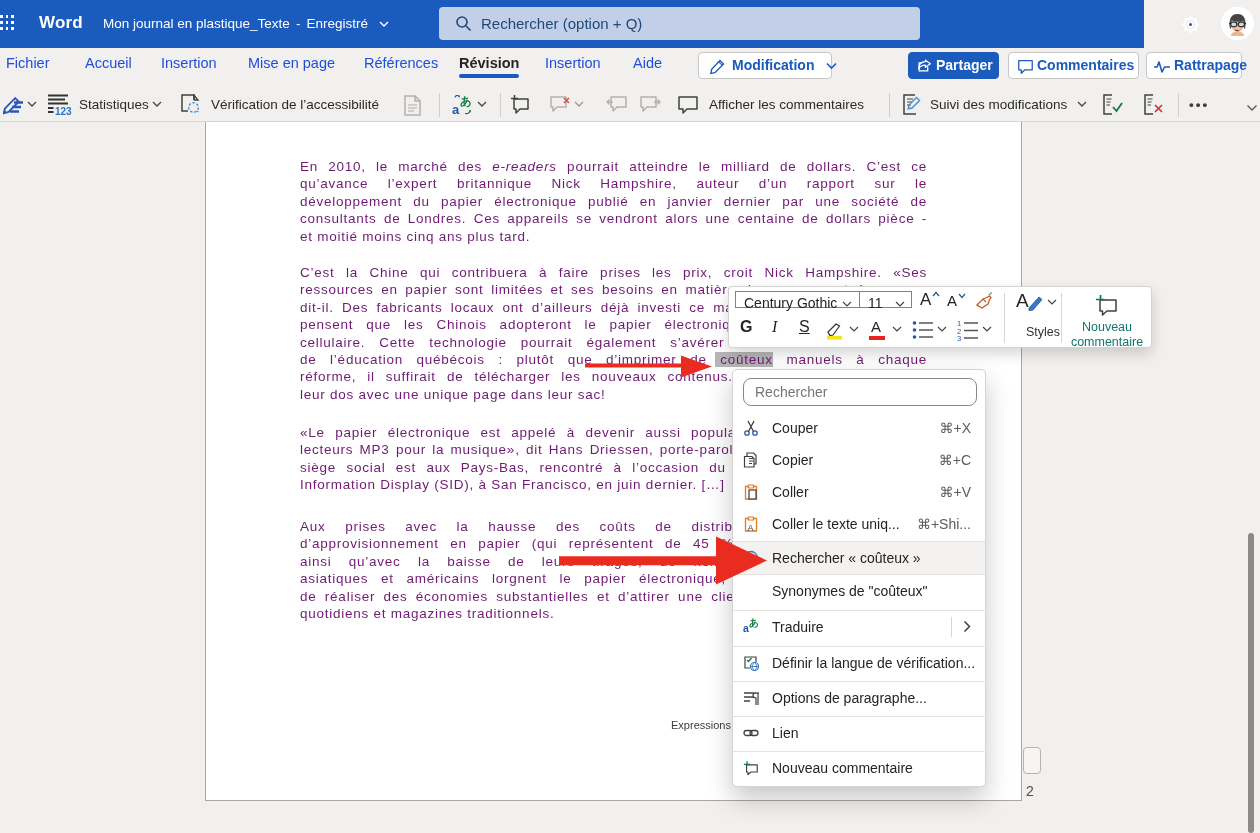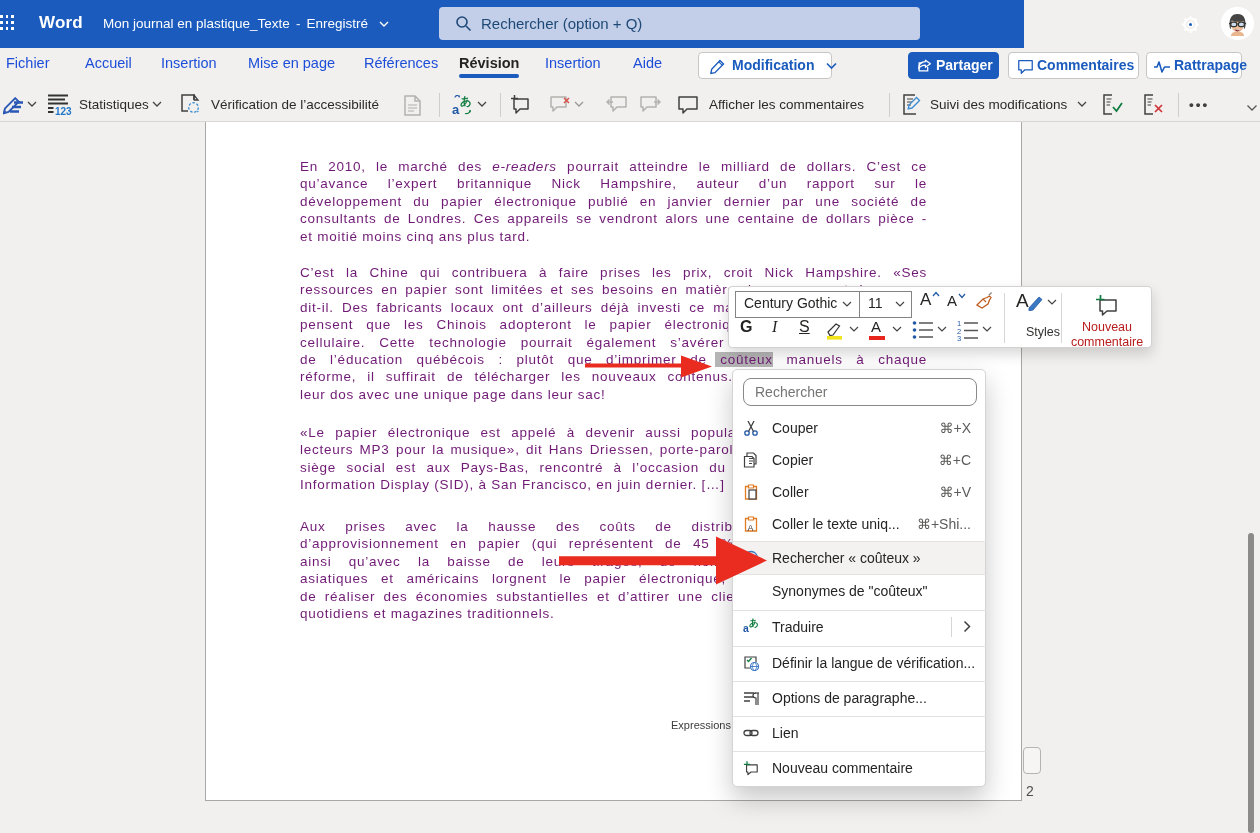--- a/index.html
+++ b/index.html
@@ -1,17 +1,17 @@
 <!DOCTYPE html>
 <html><head><meta charset="utf-8">
 <style>
 *{margin:0;padding:0;box-sizing:border-box}
 html,body{width:1260px;height:833px;overflow:hidden;font-family:"Liberation Sans",sans-serif}
 #app{position:relative;width:1260px;height:833px;background:#f1f0ef;overflow:hidden}
-#hdr{position:absolute;left:0;top:0;width:1024px;height:48px;background:#1a5bbd}
+#hdr{position:absolute;left:0;top:0;width:1144px;height:48px;background:#1a5bbd}
 #hdr .word{position:absolute;left:39px;top:13px;color:#fff;font-weight:bold;font-size:17px;letter-spacing:.2px}
 #hdr .title{position:absolute;left:103px;top:16px;color:#fff;font-size:13.5px}
 #hdr .title .sep{opacity:.9;padding:0 6px}
 .waffle{position:absolute;left:0;top:14px;width:20px;height:20px}
 .waffle i{position:absolute;width:2.6px;height:2.6px;background:#fff}
 #srch{position:absolute;left:439px;top:7px;width:481px;height:33px;background:#c3cfe9;border-radius:4px;color:#1e4976;font-size:15px;line-height:33px}
 #srch .mag{position:absolute;left:16px;top:8px}
 #srch .ph{position:absolute;left:42px}
 #gear{position:absolute;left:1181px;top:15px}
 #avatar{position:absolute;left:1221px;top:7px;width:33px;height:33px;border-radius:50%;background:#fff;overflow:hidden}
@@ -28,21 +28,21 @@
 .ln{text-align:justify;text-align-last:justify;white-space:nowrap}
 .ln.last{text-align-last:left}
 .sel{background:#b5b5b5;box-shadow:-5px 0 0 #b5b5b5}
 .sq{text-decoration-style:wavy;text-decoration-color:#e81123;text-decoration-thickness:1px;text-underline-offset:3px}
 #foot{position:absolute;left:358px;top:597px;width:170px;font-size:11px;color:#3c3c3c;text-align:right}
 #pgnum{position:absolute;left:1026px;top:783px;font-size:14px;color:#4f4e4d}
 #edgebox{position:absolute;left:1023px;top:747px;width:18px;height:27px;background:#f6f5f4;border:1px solid #b5b3b1;border-radius:4px}
 #sbar{position:absolute;left:1248px;top:533px;width:6px;height:300px;background:#8b8a89;border-radius:3px}
 #collapse{position:absolute;left:1246px;top:104px}
 #mtb{position:absolute;left:728px;top:286px;width:424px;height:62px;background:#fff;border:1px solid #d4d2d0;border-radius:4px;box-shadow:0 6px 14px rgba(0,0,0,.16)}
-#mtb .combo{position:absolute;border:1px solid #848484;height:27px;font-size:14px;color:#252423}
+#mtb .combo{position:absolute;border:1px solid #848484;height:17px;font-size:14px;color:#252423}
 #mtb .vdiv{position:absolute;top:6px;height:50px;width:1px;background:#d8d6d4}
 #menu{position:absolute;left:732px;top:369px;width:254px;height:418px;background:#fff;border:1px solid #d6d4d2;border-radius:5px;box-shadow:0 12px 26px rgba(0,0,0,.22)}
 #menu .srch{position:absolute;left:10px;top:8px;width:234px;height:28px;border:1px solid #8a8886;border-radius:8px;font-size:14px;color:#767574;line-height:26px;padding-left:11px}
 .mi{position:absolute;left:0;width:100%;height:32px;font-size:14px;color:#242424}
 .mi .txt{position:absolute;left:39px;top:0;line-height:32px;white-space:nowrap}
 .mi .ico{position:absolute;left:10px;top:8px;width:16px;height:16px}
 .mi .kbd{position:absolute;right:14px;top:0;line-height:32px;color:#5c5b5a}
 .msep{position:absolute;left:0px;width:254px;height:1px;background:#e4e2e0}
 </style></head>
 <body>
@@ -315,21 +315,21 @@
       </svg>
 <svg style="position:absolute;left:318px;top:12px" width="10" height="7" viewBox="0 0 10 7">
         <path d="M1 1l4 4 4-4" stroke="#444" stroke-width="1.2" fill="none"></path>
       </svg>
 <div style="position:absolute;left:279px;top:38px;width:52px;text-align:right;font-size:12.5px;color:#323130">Styles</div>
 <div class="vdiv" style="left:332px"></div>
 <svg style="position:absolute;left:366px;top:7px" width="24" height="22" viewBox="0 0 24 22">
         <path d="M5 6h16v11H12l-4.5 4v-4H5z" fill="none" stroke="#404040" stroke-width="1.5" stroke-linejoin="round"></path>
         <path d="M5.5 5.5V1M1 5.5h8.5" stroke="#107c41" stroke-width="1.7"></path>
       </svg>
-<div style="position:absolute;left:340px;top:33px;width:76px;text-align:center;font-size:12.5px;color:#b91c1c;line-height:14.5px">Nouveau<br>commentaire</div>
+<div style="position:absolute;left:340px;top:33px;width:76px;text-align:center;font-size:12.5px;color:#0f766e;line-height:14.5px">Nouveau<br>commentaire</div>
 </div>
 <div id="menu">
 <div class="srch">Rechercher</div>
 <div class="mi" style="top:42px">
         <svg class="ico" viewBox="0 0 16 16" width="16" height="16">
           <circle cx="4" cy="13" r="2.2" fill="none" stroke="#2058a5" stroke-width="1.3"></circle>
           <circle cx="12" cy="13" r="2.2" fill="none" stroke="#2058a5" stroke-width="1.3"></circle>
           <path d="M5.5 11.5L11 1M10.5 11.5L5 1" stroke="#404040" stroke-width="1.3"></path>
         </svg>
         <span class="txt">Couper</span>

